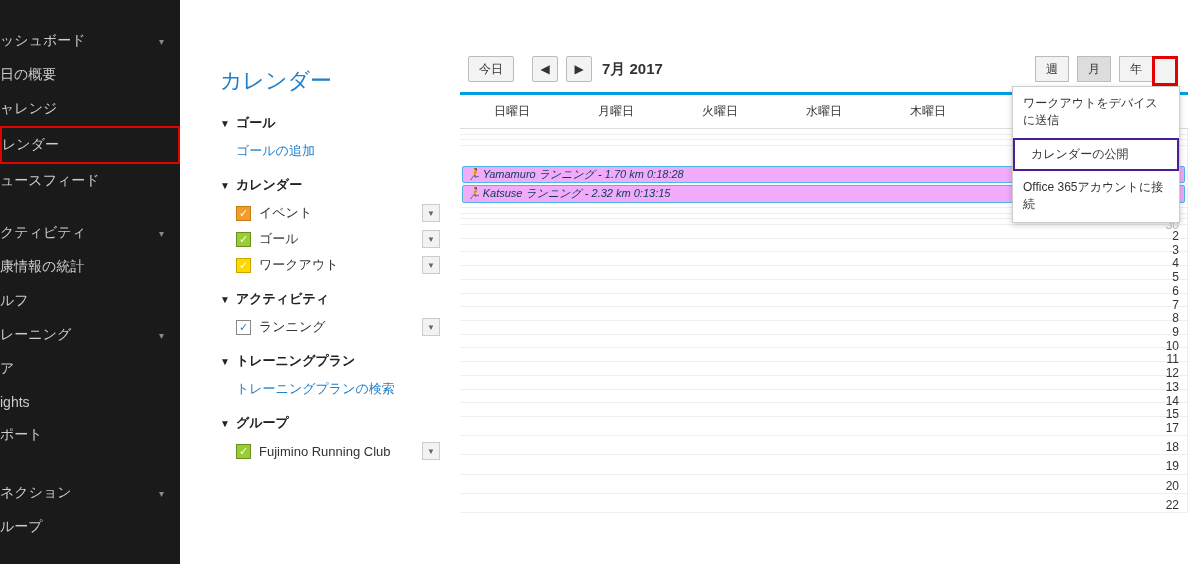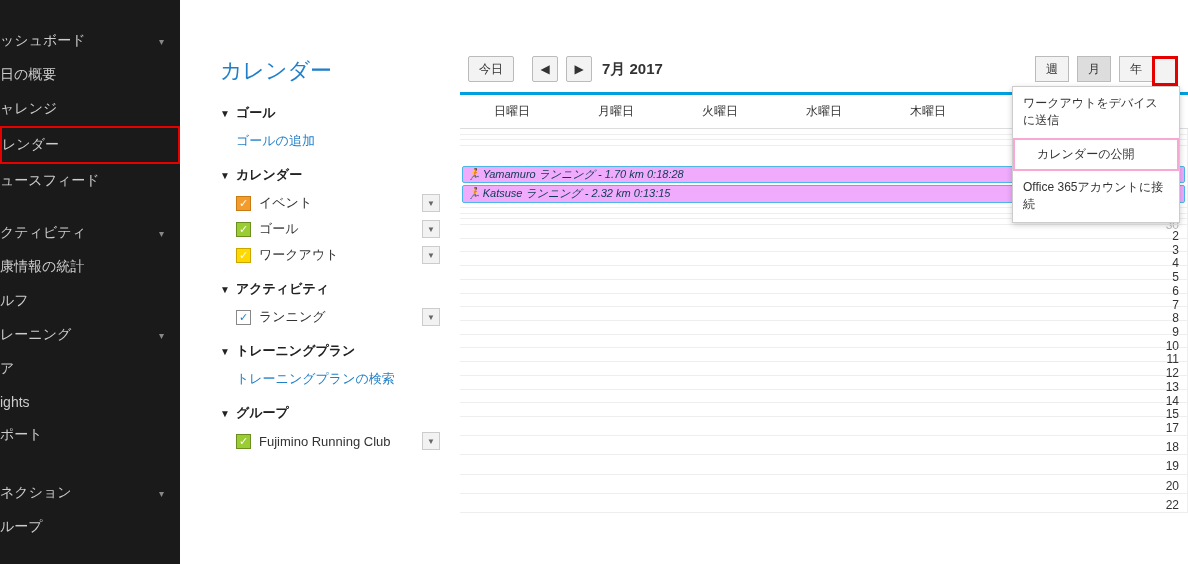--- a/index.html
+++ b/index.html
@@ -9,21 +9,21 @@
 .sidebar { position: absolute; left: 0; top: 0; width: 180px; height: 564px; background: #1a1a1a; color: #ccc; padding-top: 4px; }
 .sidebar-logo { height: 20px; padding-left: 0; }
 .sidebar-item { display: flex; align-items: center; justify-content: space-between; padding: 8px 12px 8px 0; cursor: pointer; font-size: 14px; }
 .sidebar-item .chev { color: #888; font-size: 10px; margin-right: 4px; }
 .sidebar-highlight { border: 2px solid #e60000; }
 
 
 .main { position: absolute; left: 180px; top: 0; right: 0; height: 564px; padding: 0; }
 .content { display: flex; padding: 56px 0 0 40px; }
 
-.left-col { width: 240px; padding-right: 20px; }
+.left-col { width: 240px; padding-right: 20px; margin-top: 10px; }
 .page-title { color: #1f7fc9; font-size: 22px; font-weight: 300; margin-bottom: 18px; }
 .section-head { font-size: 13px; font-weight: bold; color: #222; margin: 12px 0 6px; cursor: pointer; display: flex; align-items: center; }
 .section-head .tri { display:inline-block; margin-right:6px; font-size: 10px; }
 .section-link { color: #1f7fc9; font-size: 13px; padding: 4px 0 4px 16px; cursor: pointer; }
 .filter-row { display: flex; align-items: center; padding: 4px 0 4px 16px; }
 .filter-row .cb { width: 15px; height: 15px; border: 1px solid #888; margin-right: 8px; display:inline-flex; align-items:center; justify-content:center; font-size:11px; color:#fff; }
 .cb.orange { background:#f39c2b; border-color:#c87b15; }
 .cb.green { background:#9acd32; border-color:#6b8e23; }
 .cb.yellow { background:#ffd800; border-color:#c9a500; }
 .cb.blue { background:#fff; border-color:#888; color:#1f7fc9; }
@@ -48,21 +48,21 @@
 .week-row { display:flex; height:96px;flex-direction:column; }
 .day-cell { flex:1; border-right:1px solid #eee; border-bottom:1px solid #eee; position:relative; padding:2px; }
 .day-num { position:absolute; top:4px; right:8px; color:#333; font-size:12px; }
 .day-num.other { color:#bbb; }
 .event { background:#f0abfc; border:1px solid #4db8e8; border-radius:2px; font-size:11px; padding:1px 4px; margin-top:18px; margin-bottom:2px; color:#0a3a50; line-height:1.25; cursor:pointer;font-style:italic; }
 .event .run-icon { display:inline-block; margin-right:2px; }
 
 
 .dropdown { position:absolute; right:-2px; top:30px; width:168px; background:#fff; border:1px solid #ccc; box-shadow:0 2px 6px rgba(0,0,0,0.2); z-index:10; }
 .dropdown-item { padding:8px 10px; font-size:12px; cursor:pointer; border-bottom:1px solid #fff; }
-.dropdown-item.highlight { border:2px solid #f9a8d4; padding:6px 22px; }
+.dropdown-item.highlight { border:2px solid #4c1d95; padding:6px 16px; }
 </style>
 </head>
 <body>
 
 <div class="sidebar">
   <div class="sidebar-logo"></div>
   <div id="sb1">
       <div class="sidebar-item">
         <span>ッシュボード</span>
         <span class="chev">▾</span>

